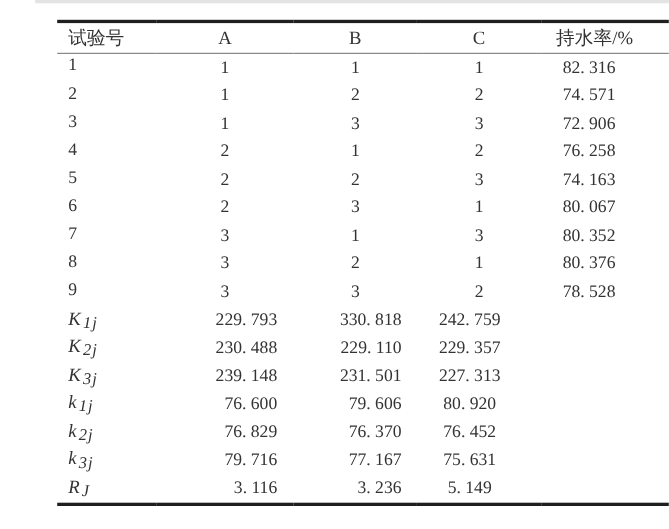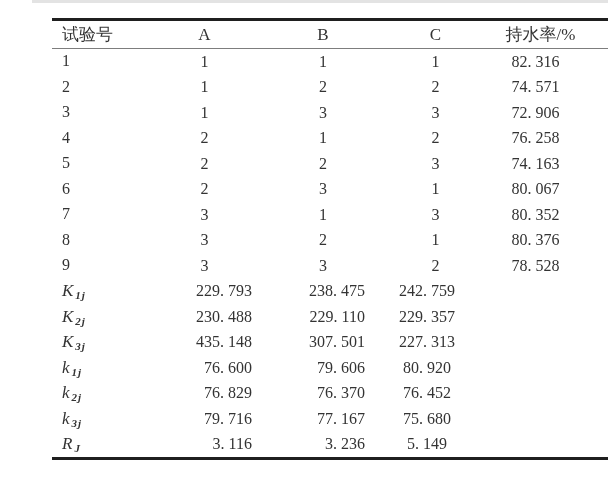--- a/index.html
+++ b/index.html
@@ -52,25 +52,24 @@
   td.cell-label{text-align:left;padding-left:10px;}
   tr.level td.cell-a,tr.level td.cell-b,tr.level td.cell-c{text-align:center;}
   td.cell-r{text-align:center;padding-right:39px;}
   tr.stat td.cell-a{text-align:right;padding-right:15px;}
   tr.stat td.cell-b{text-align:right;padding-right:14px;}
   tr.stat td.cell-c{text-align:center;padding-right:17px;}
   tr.stat td.cell-label .lb{font-style:italic;font-size:17px;}
   .lb{display:inline-block;}
   sub.ls{
     font-style:italic;
-    font-size:11px;
+    font-size:15px;
     letter-spacing:1px;
     margin-left:2px;
     vertical-align:-3px;
-    font-weight:bold;
   }
 </style>
 </head>
 <body>
 
 <div class="page">
   <table class="otable">
     <colgroup>
       <col class="c-id">
         <col class="c-a">
@@ -147,35 +146,35 @@
       <tr class="level">
         <td class="cell-label"><span class="lb">9</span><sub class="ls"></sub></td>
         <td class="cell-a">3</td>
         <td class="cell-b">3</td>
         <td class="cell-c">2</td>
         <td class="cell-r">78. 528</td>
       </tr>
       <tr class="stat">
         <td class="cell-label"><span class="lb">K</span><sub class="ls">1j</sub></td>
         <td class="cell-a">229. 793</td>
-        <td class="cell-b">238. 475</td>
+        <td class="cell-b">330. 818</td>
         <td class="cell-c">242. 759</td>
         <td class="cell-r"></td>
       </tr>
       <tr class="stat">
         <td class="cell-label"><span class="lb">K</span><sub class="ls">2j</sub></td>
         <td class="cell-a">230. 488</td>
         <td class="cell-b">229. 110</td>
         <td class="cell-c">229. 357</td>
         <td class="cell-r"></td>
       </tr>
       <tr class="stat">
         <td class="cell-label"><span class="lb">K</span><sub class="ls">3j</sub></td>
-        <td class="cell-a">435. 148</td>
-        <td class="cell-b">307. 501</td>
+        <td class="cell-a">239. 148</td>
+        <td class="cell-b">231. 501</td>
         <td class="cell-c">227. 313</td>
         <td class="cell-r"></td>
       </tr>
       <tr class="stat">
         <td class="cell-label"><span class="lb">k</span><sub class="ls">1j</sub></td>
         <td class="cell-a">76. 600</td>
         <td class="cell-b">79. 606</td>
         <td class="cell-c">80. 920</td>
         <td class="cell-r"></td>
       </tr>
@@ -183,21 +182,21 @@
         <td class="cell-label"><span class="lb">k</span><sub class="ls">2j</sub></td>
         <td class="cell-a">76. 829</td>
         <td class="cell-b">76. 370</td>
         <td class="cell-c">76. 452</td>
         <td class="cell-r"></td>
       </tr>
       <tr class="stat">
         <td class="cell-label"><span class="lb">k</span><sub class="ls">3j</sub></td>
         <td class="cell-a">79. 716</td>
         <td class="cell-b">77. 167</td>
-        <td class="cell-c">75. 680</td>
+        <td class="cell-c">75. 631</td>
         <td class="cell-r"></td>
       </tr>
       <tr class="stat">
         <td class="cell-label"><span class="lb">R</span><sub class="ls">J</sub></td>
         <td class="cell-a">3. 116</td>
         <td class="cell-b">3. 236</td>
         <td class="cell-c">5. 149</td>
         <td class="cell-r"></td>
       </tr>
     </tbody>

